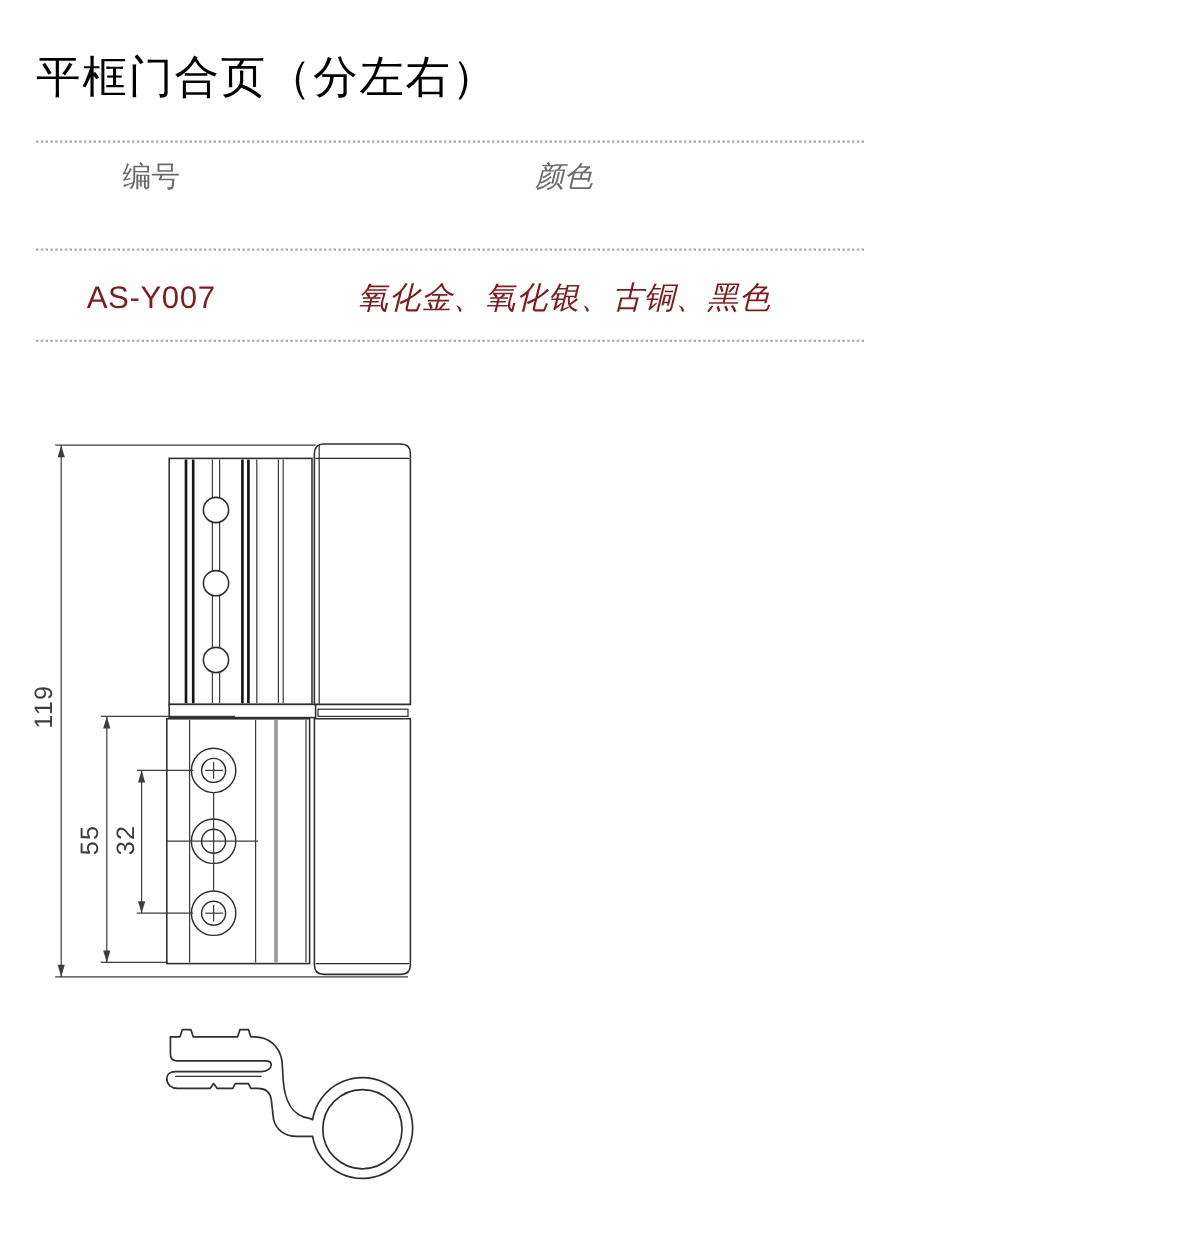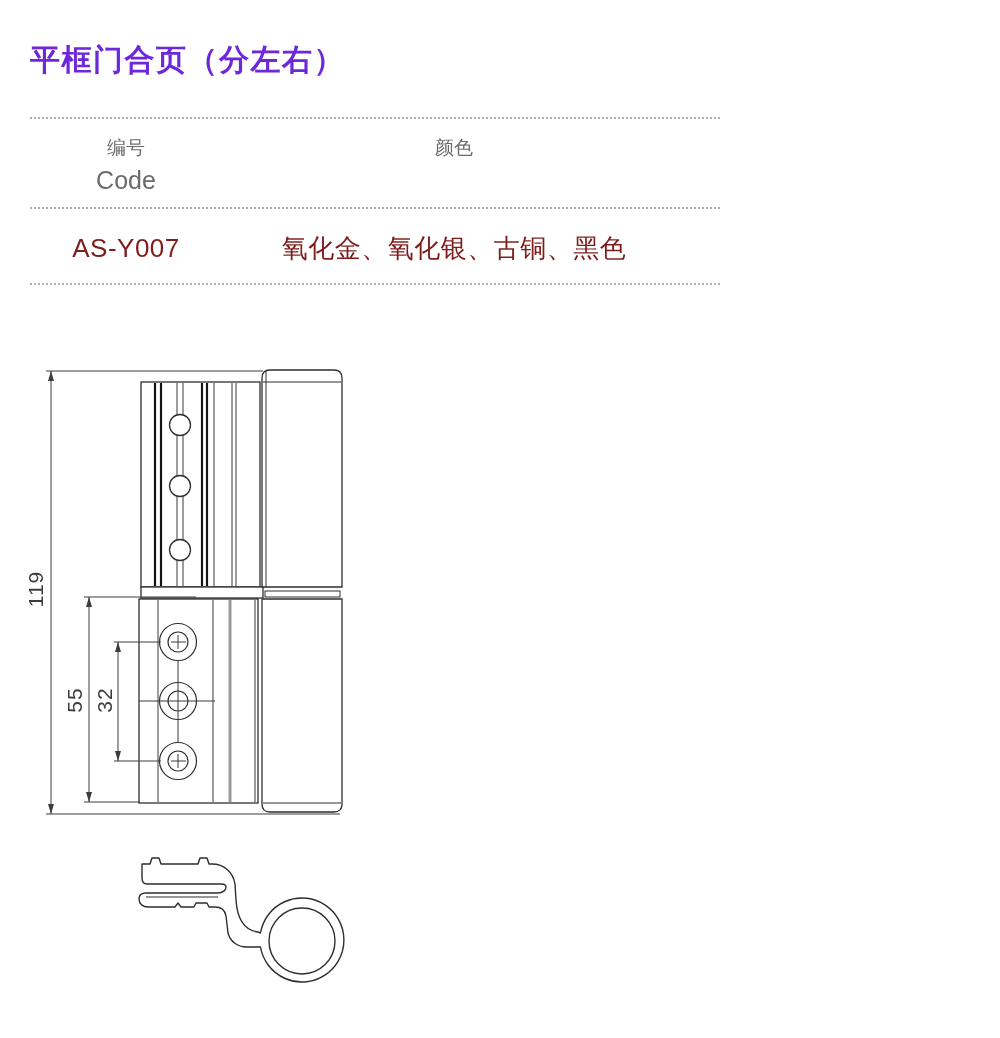--- a/index.html
+++ b/index.html
@@ -2,50 +2,49 @@
 <html><head>
 <meta charset="utf-8">
 <style>
   html,body{margin:0;padding:0;}
   body{
     width:1000px;height:1038px;background:#ffffff;position:relative;
     font-family:"Liberation Sans","DejaVu Sans",sans-serif;overflow:hidden;
   }
   .title{
     position:absolute;left:30px;top:40px;margin:0;
-    font-size:30px;font-weight:700;color:#6d28d9;letter-spacing:1.5px;
+    font-size:37px;font-weight:400;color:#000000;letter-spacing:1.5px;
   }
   .rule{
     position:absolute;left:30px;width:690px;height:0;
     border-top:2px dotted #aeaeae;
   }
   .r1{top:117px}.r2{top:207px}.r3{top:283px}
   .col{position:absolute;text-align:center;}
   .col-code{left:30px;width:192px;}
-  .col-color{left:234px;width:440px;}
+  .col-color{left:250px;width:440px;font-style:italic;}
   .thead{top:131px;color:#6b6b6b;font-weight:300;}
-  .thead .zh{font-size:19px;line-height:33px;}
+  .thead .zh{font-size:24px;line-height:33px;}
   .thead .en{font-size:25px;line-height:33px;}
   .trow{top:233px;color:#7f1d1d;font-weight:300;font-size:26px;line-height:30px;letter-spacing:0.5px;}
   svg.drawing{position:absolute;left:0;top:0;}
   svg text{
     font-family:"Liberation Sans","DejaVu Sans",sans-serif;
     font-size:21px;font-weight:300;fill:#3d3d3d;letter-spacing:1px;
   }
 </style>
 </head>
 <body>
 
 <h1 class="title">平框门合页（分左右）</h1>
 
 <div class="rule r1"></div>
 
 <div class="col col-code thead">
   <div class="zh">编号</div>
-  <div class="en">Code</div>
 </div>
 <div class="col col-color thead">
   <div class="zh">颜色</div>
 </div>
 
 <div class="rule r2"></div>
 
 <div class="col col-code trow">AS-Y007</div>
 <div class="col col-color trow">氧化金、氧化银、古铜、黑色</div>
 

